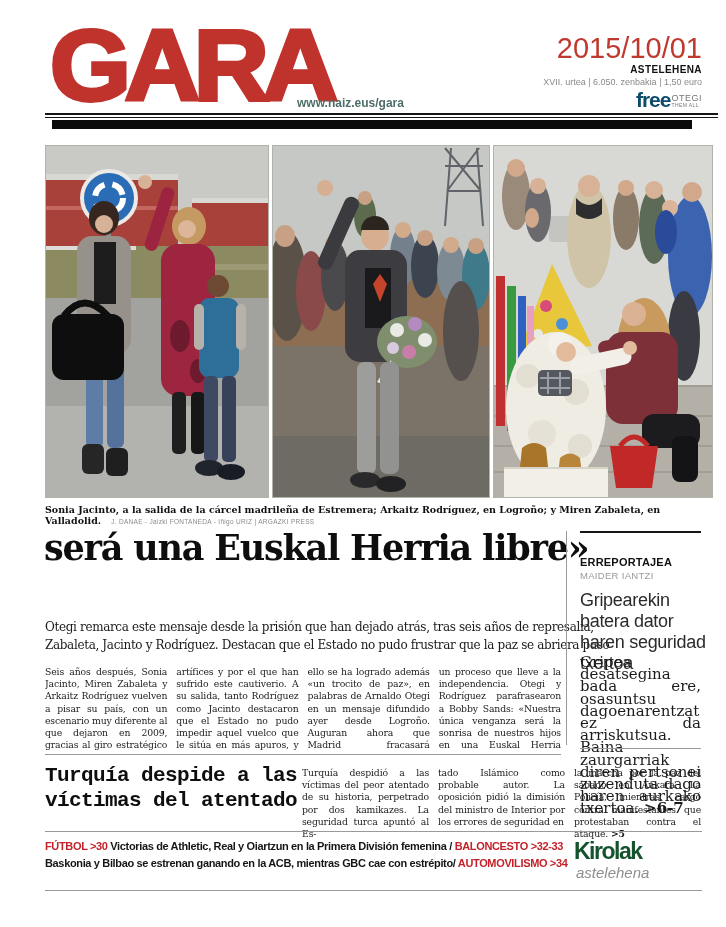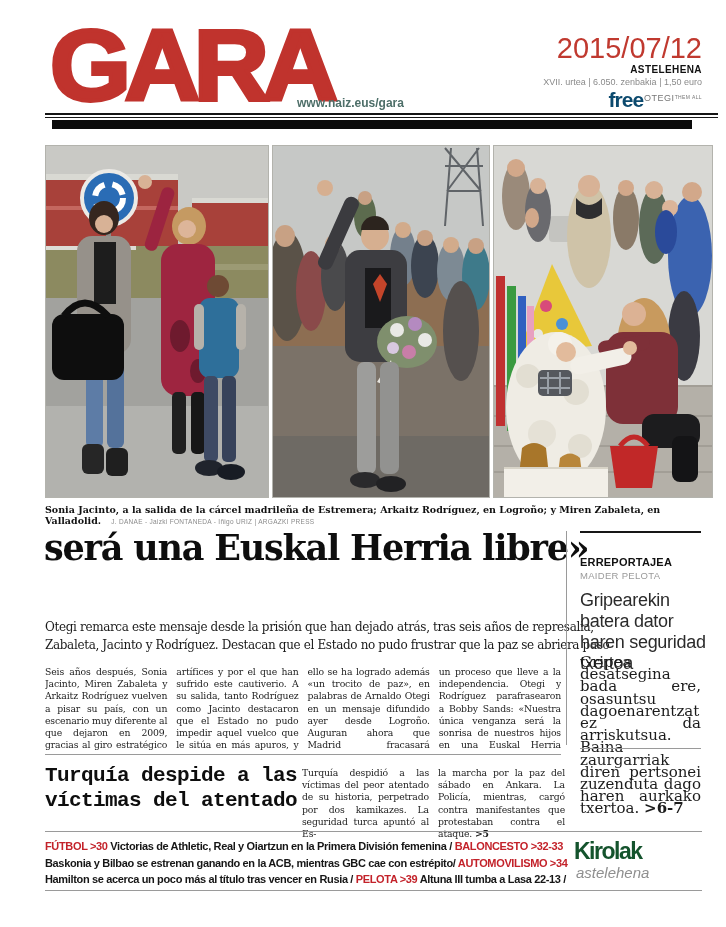--- a/index.html
+++ b/index.html
@@ -9,21 +9,21 @@
   
   #gara-logo{position:absolute;left:50px;top:22px;font-family:"Liberation Sans",sans-serif;
     font-weight:bold;font-size:102px;line-height:90px;color:#c0332d;letter-spacing:-6px;
     -webkit-text-stroke:4px #c0332d;transform:scale(1.02,0.98);transform-origin:left top;}
   #website{position:absolute;left:297px;top:96px;font-size:12px;font-weight:bold;color:#4e6f69;}
   #date{position:absolute;right:24px;top:32px;font-size:29px;color:#c0392f;letter-spacing:0px;}
   #weekday{position:absolute;right:24px;top:64px;font-size:10px;font-weight:bold;color:#111;letter-spacing:.4px;}
   #issue{position:absolute;right:24px;top:77px;font-size:9px;color:#8a8a8a;text-align:center;}
   #freeotegi{position:absolute;right:24px;top:90px;display:flex;align-items:flex-start;}
   #freeotegi .free{font-size:21px;font-weight:bold;letter-spacing:-1px;color:#0c4a6e;line-height:20px;}
-  #freeotegi .stack{display:flex;margin-left:1px;margin-top:4px;}
+  #freeotegi .stack{display:flex;flex-direction:column;margin-left:1px;margin-top:4px;}
   #freeotegi .otegi{font-size:9px;color:#777;letter-spacing:.5px;line-height:8px;}
   #freeotegi .themall{font-size:5px;color:#777;letter-spacing:.4px;line-height:6px;}
   .rule-thin1{position:absolute;left:45px;width:673px;top:113px;height:2px;background:#161616;}
   .rule-thin2{position:absolute;left:45px;width:673px;top:117px;height:1px;background:#161616;}
   .rule-thick{position:absolute;left:52px;width:640px;top:120px;height:9px;background:#0b0b0b;}
 
   
   .photo{position:absolute;top:145px;height:353px;border:1px solid #b3b3ad;box-sizing:border-box;background:#cfcfcc;}
   #photo1{left:45px;width:224px;}
   #photo2{left:272px;width:218px;}
@@ -75,21 +75,21 @@
   #kirolak .sub{font-size:15px;font-style:italic;color:#8f8f8f;letter-spacing:0px;line-height:14px;margin-left:2px;}
   #bot-rule{position:absolute;left:45px;top:890px;width:657px;height:1px;background:#9a9a9a;}
 </style>
 </head>
 <body>
 
 <div id="page">
 
   <div id="gara-logo">GARA</div>
   <div id="website">www.naiz.eus/gara</div>
-  <div id="date">2015/07/12</div>
+  <div id="date">2015/10/01</div>
   <div id="weekday">ASTELEHENA</div>
   <div id="issue">XVII. urtea | 6.050. zenbakia | 1,50 euro</div>
   <div id="freeotegi">
     <span class="free">free</span>
     <span class="stack">
       <span class="otegi">OTEGI</span>
       <span class="themall">THEM ALL</span>
     </span>
   </div>
   <div class="rule-thin1"></div>
@@ -286,37 +286,37 @@
     <div class="col">Seis años después, Sonia Jacinto, Miren Zabaleta y Arkaitz Rodríguez vuelven a pisar su país, con un escenario muy diferente al que dejaron en 2009, gracias al giro estratégico del que fueron</div>
     <div class="col">artífices y por el que han sufrido este cautiverio. A su salida, tanto Rodríguez como Jacinto destacaron que el Estado no pudo impedir aquel vuelco que le sitúa en más apuros, y que con</div>
     <div class="col">ello se ha logrado además «un trocito de paz», en palabras de Arnaldo Otegi en un mensaje difundido ayer desde Logroño. Auguran ahora que Madrid fracasará igualmente en impedir</div>
     <div class="col"><span>un proceso que lleve a la independencia. Otegi y Rodríguez parafrasearon a Bobby Sands: «Nuestra única venganza será la sonrisa de nuestros hijos en una Euskal Herria libre». </span><span class="pref">&gt;2-4</span></div>
   </div>
 
   <div id="v-rule"></div>
 
   <div id="sb-rule-top"></div>
   <div id="sb-kicker">ERREPORTAJEA</div>
-  <div id="sb-author">MAIDER PELOTA</div>
+  <div id="sb-author">MAIDER IANTZI</div>
   <div id="sb-title">Gripearekin batera dator haren seguridad txertoa</div>
   <div id="sb-body"><span>Gripea desatsegina bada ere, osasuntsu dagoenarentzat ez da arriskutsua. Baina zaurgarriak diren pertsonei zuzenduta dago haren aurkako txertoa. </span><span class="pref">&gt;6-7</span></div>
   <div id="sb-rule-bot"></div>
   <div id="main-rule-bot"></div>
 
   <div id="sec-headline">Turquía despide a las víctimas del atentado</div>
   <div id="sec-cols">
     <div class="col">Turquía despidió a las víctimas del peor atentado de su historia, perpetrado por dos kamikazes. La seguridad turca apuntó al Es-</div>
+    <div class="col">tado Islámico como probable autor. La oposición pidió la dimisión del ministro de Interior por los errores de seguridad en</div>
     <div class="col"><span>la marcha por la paz del sábado en Ankara. La Policía, mientras, cargó contra manifestantes que protestaban contra el ataque. </span><span class="pref">&gt;5</span></div>
   </div>
   <div id="sec-rule"></div>
 
   <div id="sports">
     <div><span class="red">FÚTBOL &gt;30</span><span> Victorias de Athletic, Real y Oiartzun en la Primera División femenina /  </span><span class="red">BALONCESTO &gt;32-33</span></div>
     <div><span>Baskonia y Bilbao se estrenan ganando en la ACB, mientras GBC cae con estrépito/  </span><span class="red">AUTOMOVILISMO &gt;34</span></div>
-    <div><span>Hamilton se acerca un poco más al título tras vencer en Rusia  /  </span><span class="red">PELOTA &gt;39</span><span> Altuna III tumba a Lasa 22-13 /</span></div>
   </div>
   <div id="kirolak">
     <div class="brand">Kirolak</div>
     <div class="sub">astelehena</div>
   </div>
   <div id="bot-rule"></div>
 
 </div>
 
 </body></html>

